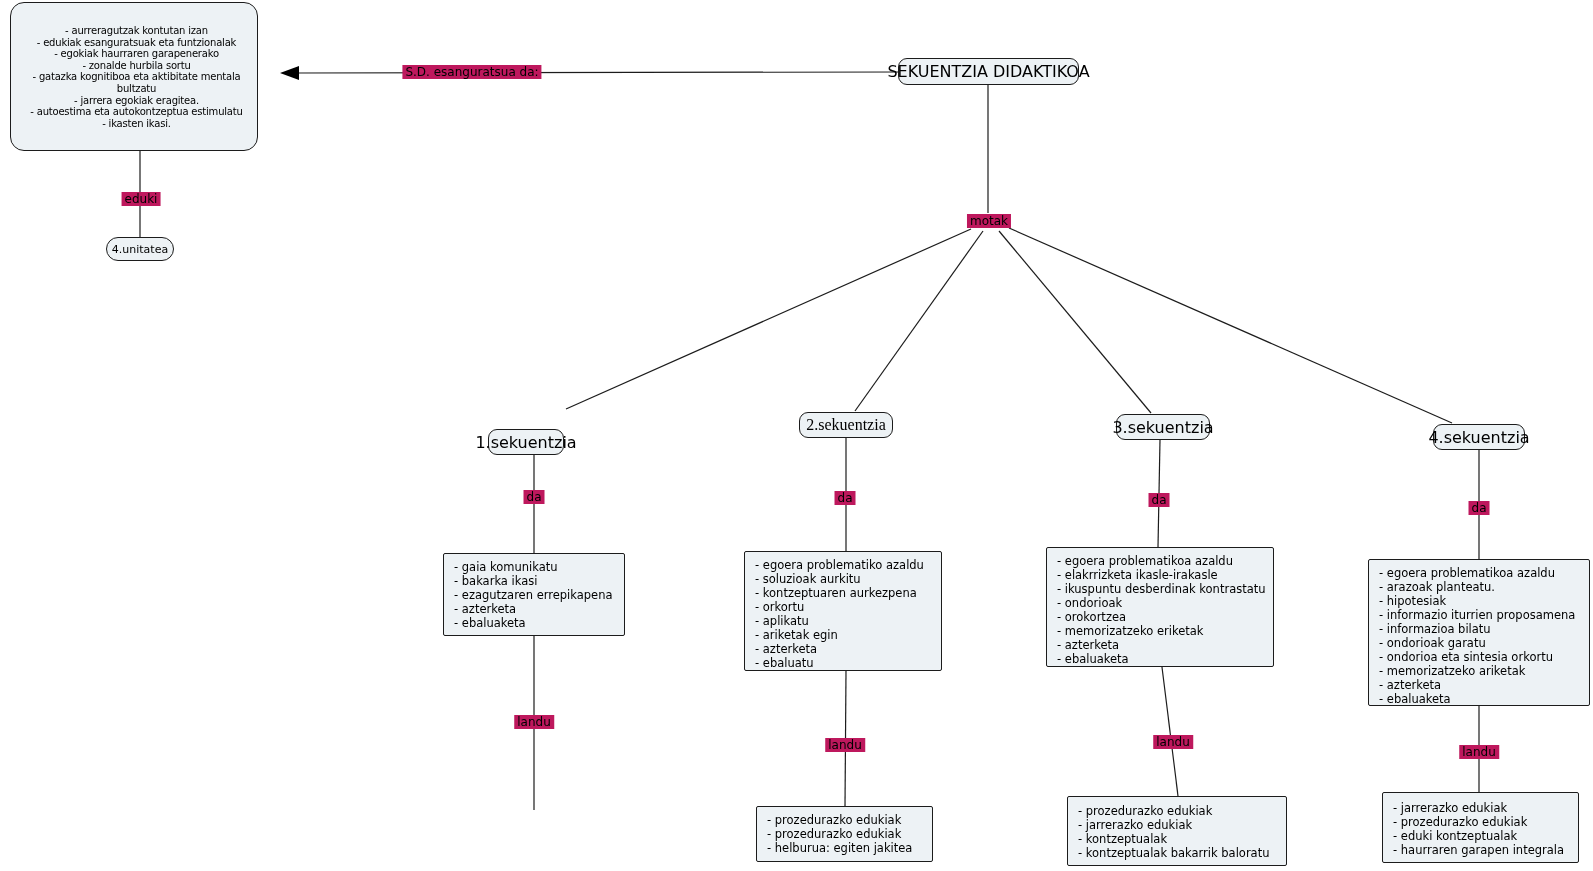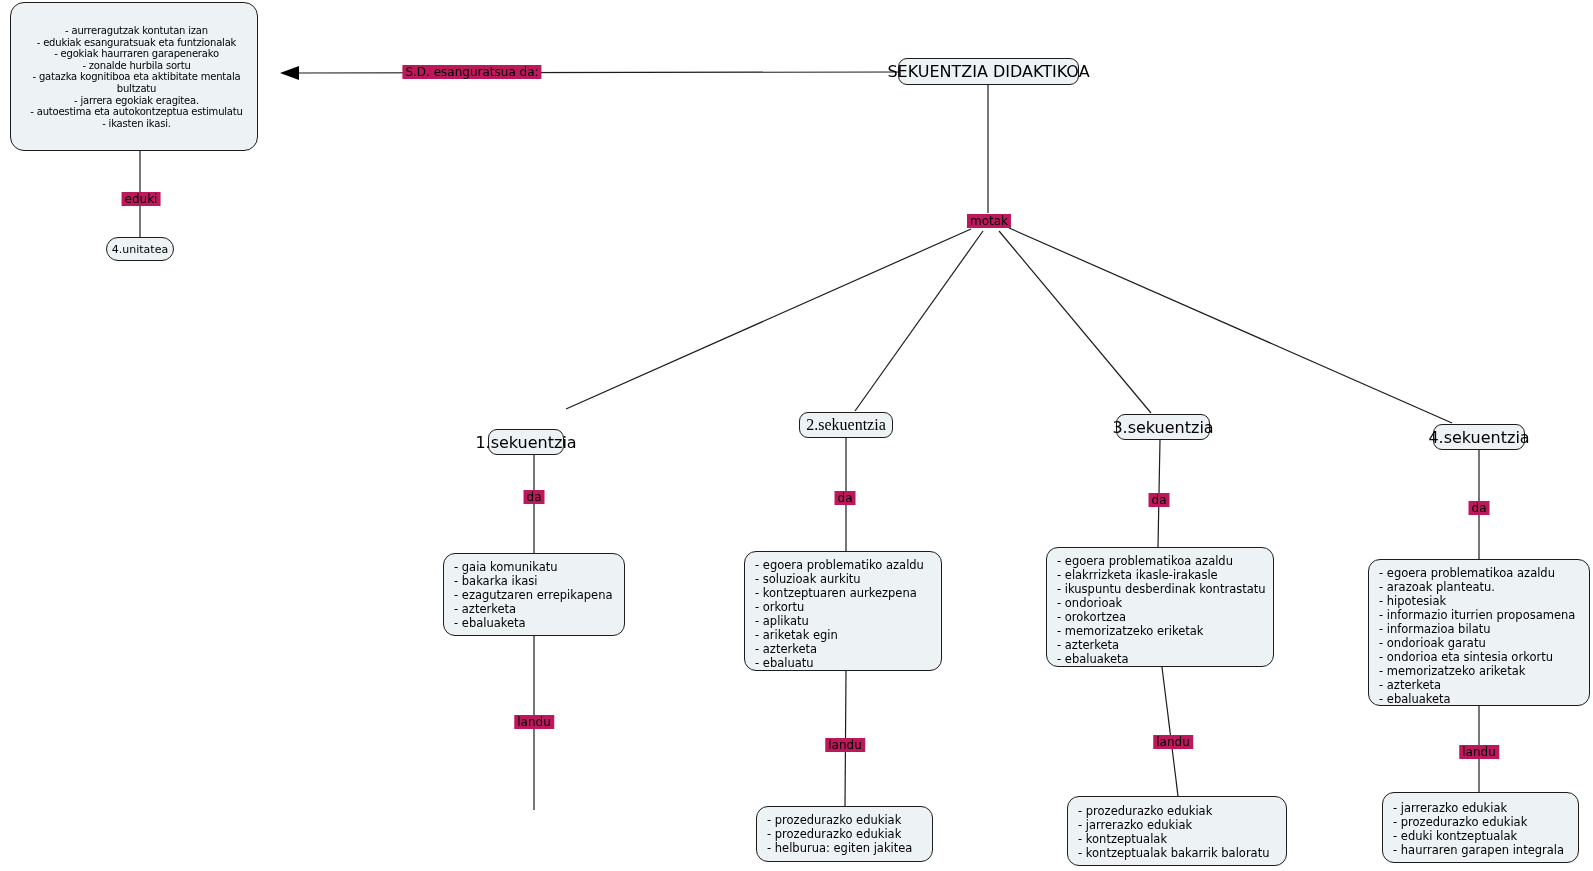--- a/index.html
+++ b/index.html
@@ -7,21 +7,21 @@
   .canvas {
     position: relative; width: 1593px; height: 871px;
     background: #ffffff; overflow: hidden;
     font-family: "DejaVu Sans", sans-serif; color: #000;
   }
   .wires { position: absolute; left: 0; top: 0; width: 1593px; height: 871px; }
   .wires line { stroke: #1c1c1c; stroke-width: 1.2; }
   .wires polygon { fill: #000; }
   .node {
     position: absolute; background: #edf2f5;
-    border: 1.4px solid #1c1c1c; border-radius: 12px;
+    border: 1.4px solid #1c1c1c; border-radius: 2px;
   }
   .pill {
     display: flex; align-items: center; justify-content: center;
     font-size: 16px; border-radius: 9px; white-space: nowrap;
   }
   .listnode {
     padding: 6px 6px 4px 10px; font-size: 11.5px; line-height: 14px;
     white-space: nowrap; overflow: hidden;
   }
   .principles {

